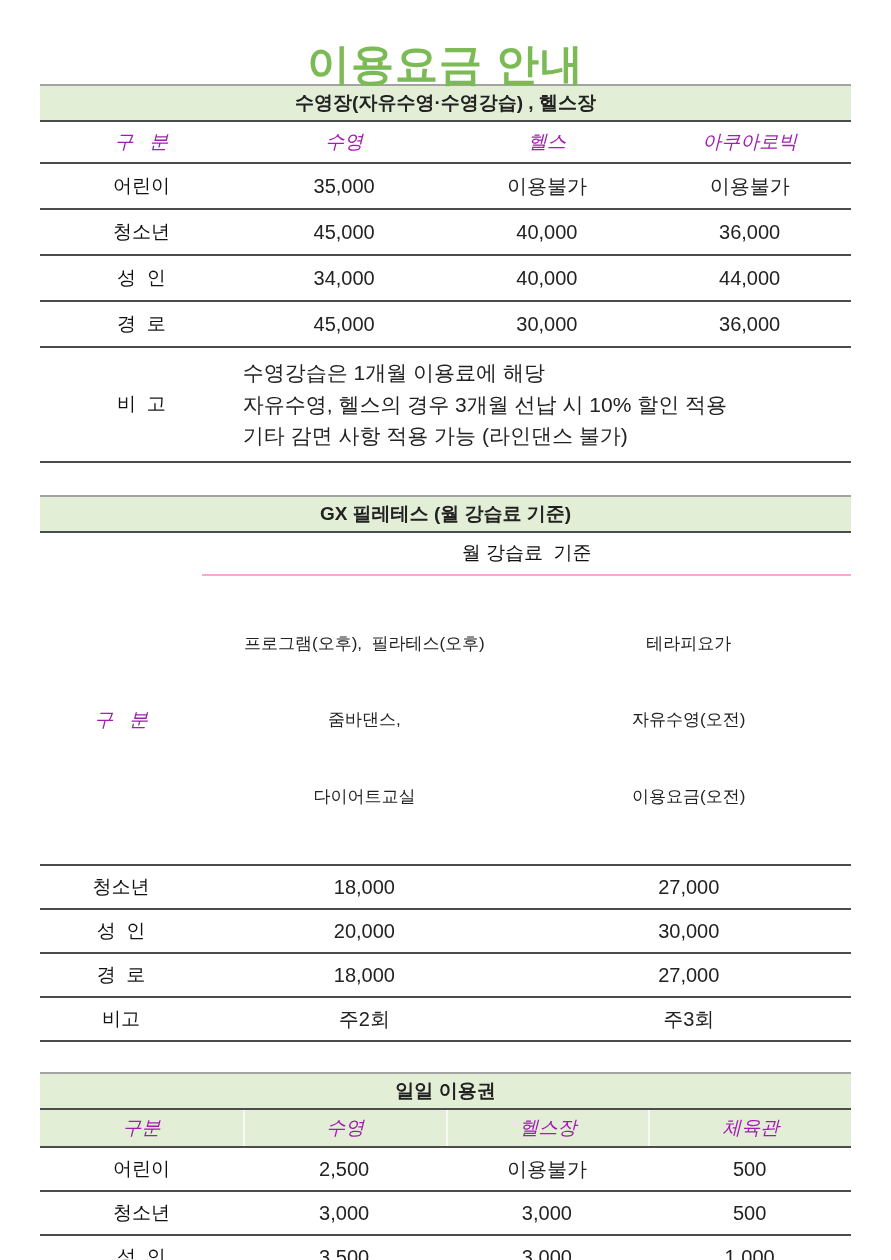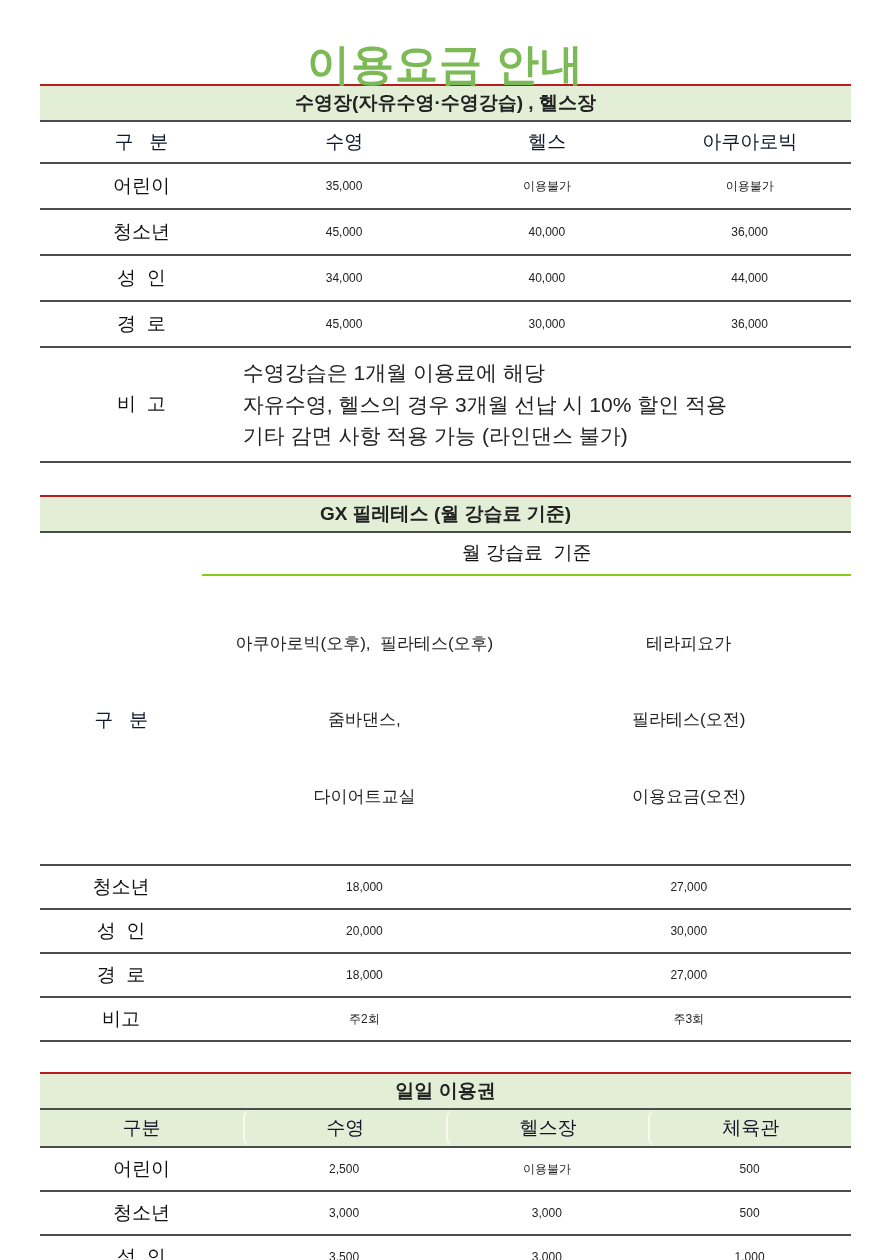--- a/index.html
+++ b/index.html
@@ -20,78 +20,78 @@
     font-weight: 800;
     letter-spacing: 1px;
     padding-top: 36px;
     height: 84px;
   }
 
   
   .tbl { width: 100%; }
   .green-head {
     background: #e3eed6;
-    border-top: 2px solid #b91c1c;
+    border-top: 2px solid #a3a3a3;
     border-bottom: 2px solid #4c4c4c;
     height: 38px;
     display: flex; align-items: center; justify-content: center;
     font-size: 19px; font-weight: 600; color: #222222;
     white-space: pre-wrap;
   }
   .row4 {
     display: grid;
     grid-template-columns: 25% 25% 25% 25%;
     align-items: center;
     border-bottom: 2px solid #4c4c4c;
   }
   .row-note {
     display: grid;
     grid-template-columns: 25% 75%;
     align-items: center;
     border-bottom: 2px solid #4c4c4c;
   }
   .cell { text-align: center; white-space: pre-wrap; }
   .lbl  { font-size: 19px; color: #111111; }
-  .val  { font-size: 12px; color: #222222; }
-  .colhead { font-size: 19px; color: #0f172a; }
+  .val  { font-size: 20px; color: #222222; }
+  .colhead { font-size: 19px; color: #a21caf; font-style: italic; }
 
   .t1-cols  { height: 42px; }
   .t1-row   { height: 46px; }
   .t1-note  { padding: 9px 0; }
   .t1-note .note-lines { font-size: 21px; line-height: 1.5; color: #222222; }
 
   .tbl2-merged {
     display: grid;
     grid-template-columns: 20% 80%;
     align-items: stretch;
     height: 43px;
   }
   .tbl2-merged .merged-cell {
-    border-bottom: 2px solid #84cc16;
+    border-bottom: 2px solid #f9a8d4;
     display: flex; align-items: center; justify-content: center;
     font-size: 19px; color: #111111; white-space: pre-wrap;
   }
   .row3 {
     display: grid;
     grid-template-columns: 20% 40% 40%;
     align-items: center;
     border-bottom: 2px solid #4c4c4c;
   }
   .t2-cols { min-height: 77px; padding: 4px 0; }
   .t2-cols .prog-lines { font-size: 17px; line-height: 1.5; color: #222222; text-align: center; white-space: pre-wrap; }
   .t2-row  { height: 44px; }
 
   .t3-cols {
     background: #e3eed6;
     height: 38px;
     border-bottom: 2px solid #4c4c4c;
   }
   .t3-cols .cell {
     height: 100%;
-    display: flex; align-items: center; justify-content: center; border-radius: 8px;
+    display: flex; align-items: center; justify-content: center;
   }
   .t3-cols .cell + .cell { border-left: 2px solid #f7faf2; }
   .t3-row  { height: 44px; }
 
   .gap32 { height: 32px; }
   .gap30 { height: 30px; }
 </style>
 </head>
 <body>
 
@@ -146,27 +146,27 @@
 
     <div class="tbl">
       <div class="green-head">GX 필레테스 (월 강습료 기준)</div>
       <div class="tbl2-merged">
         <div class="cell"></div>
         <div class="merged-cell">월 강습료  기준</div>
       </div>
       <div class="row3 t2-cols">
         <div class="cell colhead">구   분</div>
         <div class="prog-lines">
-          <div>아쿠아로빅(오후),  필라테스(오후)</div>
+          <div>프로그램(오후),  필라테스(오후)</div>
           <div>줌바댄스,</div>
           <div>다이어트교실</div>
         </div>
         <div class="prog-lines">
           <div>테라피요가</div>
-          <div>필라테스(오전)</div>
+          <div>자유수영(오전)</div>
           <div>이용요금(오전)</div>
         </div>
       </div>
       <div class="row3 t2-row">
         <div class="cell lbl">청소년</div>
         <div class="cell val">18,000</div>
         <div class="cell val">27,000</div>
       </div>
       <div class="row3 t2-row">
         <div class="cell lbl">성  인</div>

